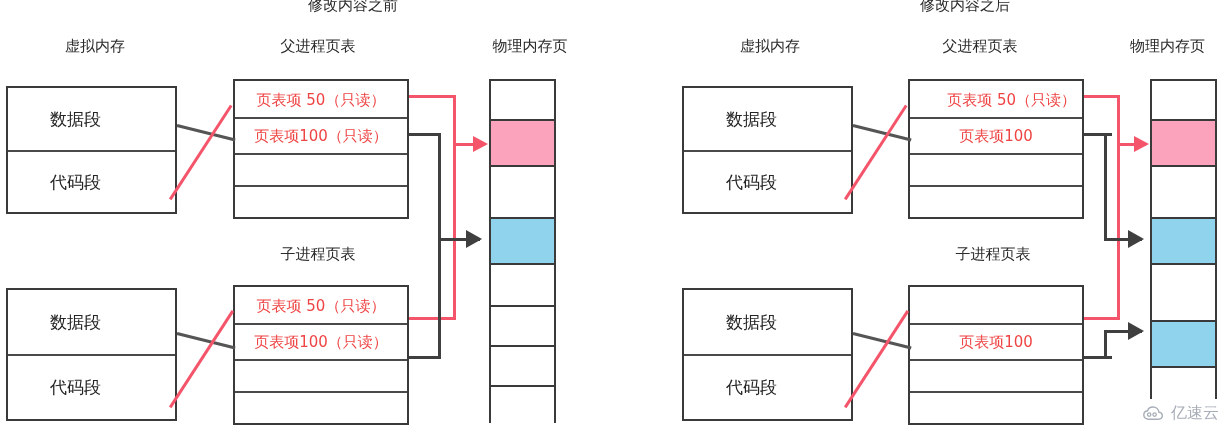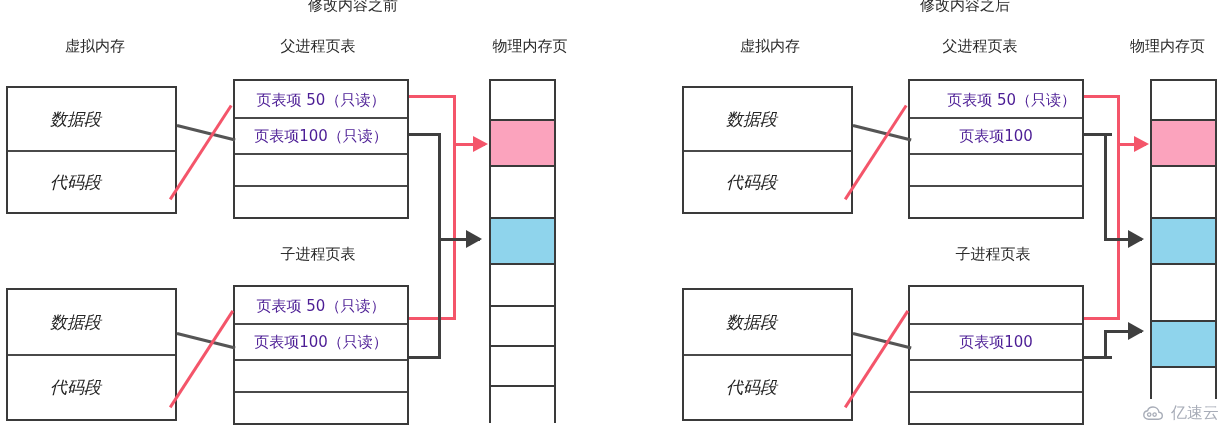--- a/index.html
+++ b/index.html
@@ -18,37 +18,37 @@
   .col-label{
     position:absolute;font-size:15px;line-height:17px;white-space:nowrap;
     color:#2b2b2b;text-align:center;
   }
 
   
   .box{
     position:absolute;box-sizing:border-box;
     border:2px solid #3a3a3a;background:#ffffff;
   }
-  .vm-box{border-width:2px;font-style:italic;}
+  .vm-box{border-width:2px;}
   .vm-row{
     position:absolute;left:0;right:0;box-sizing:border-box;
     display:flex;align-items:center;
   }
   .vm-row .txt{
     font-size:17px;color:#242424;padding-left:42px;white-space:nowrap;
   }
   .vm-div{position:absolute;left:0;right:0;height:2px;background:#4a4a4a;}
 
   .pt-box{}
   .pt-row{
     position:absolute;left:0;right:0;box-sizing:border-box;
     display:flex;align-items:center;
   }
   .pt-row .txt{
-    font-size:15px;color:#4c1d95;white-space:nowrap;width:100%;
+    font-size:15px;color:#ef4444;white-space:nowrap;width:100%;
     text-align:center;letter-spacing:0px;
   }
   .pt-row.align-right .txt{text-align:right;padding-right:6px;}
   .pt-div{position:absolute;left:0;right:0;height:2px;background:#4a4a4a;}
 
   .pm-box{}
   .pm-cell{position:absolute;left:0;right:0;box-sizing:border-box;}
   .pm-div{position:absolute;left:0;right:0;height:2px;background:#3a3a3a;}
 
   

